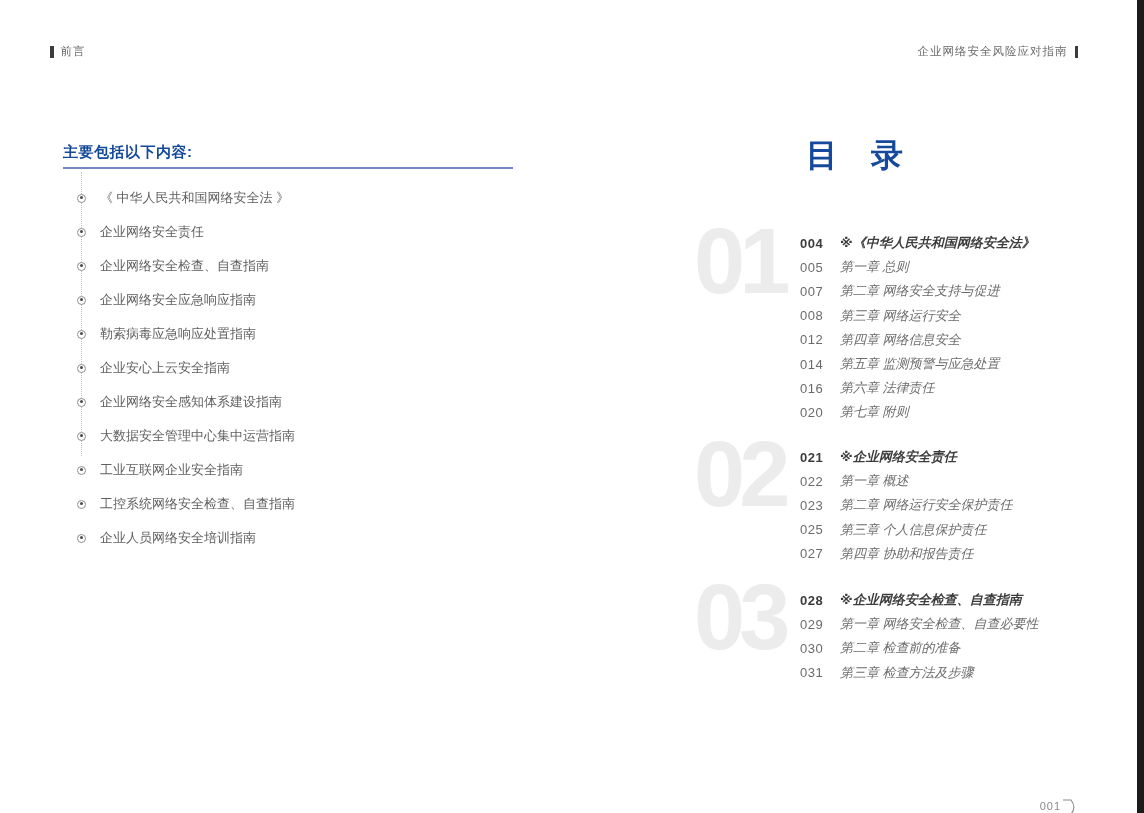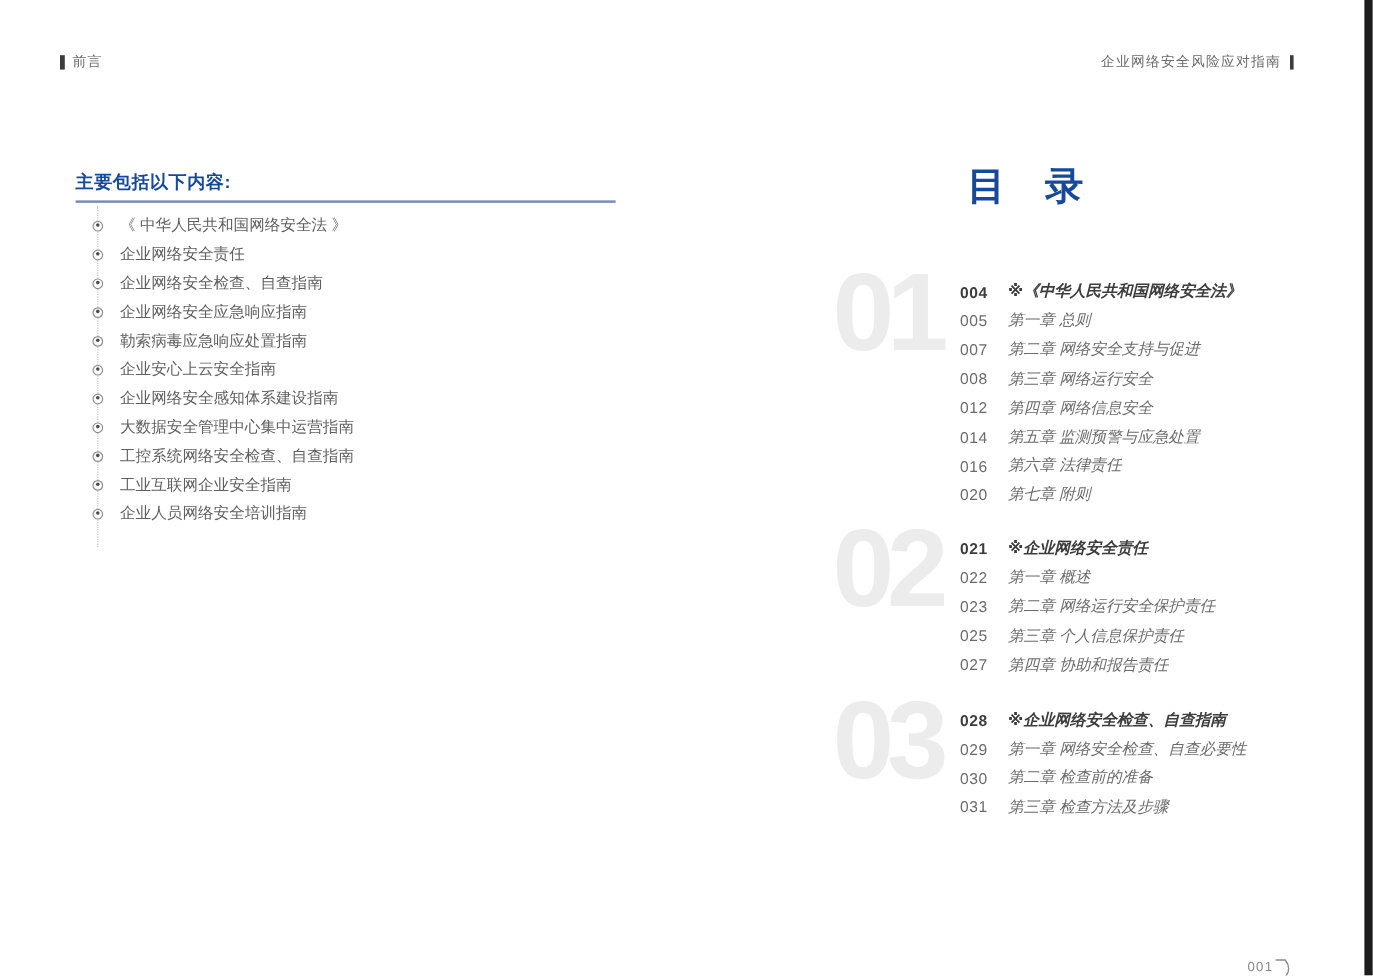--- a/index.html
+++ b/index.html
@@ -37,21 +37,21 @@
   }
   .lp-list {
     position: absolute; left: 63px; top: 176px; width: 460px;
   }
   .lp-dotline {
     position: absolute; left: 18px; top: -4px; height: 284px; width: 0;
     border-left: 1px dotted #bfbfbf;
   }
   .lp-item {
     position: relative; height: 24px; display: flex; align-items: center;
-    padding-left: 14px; font-size: 13px; color: #5f5f5f;
+    padding-left: 14px; font-size: 13px; color: #5f5f5f; margin-top: 10px;
   }
   .bullet {
     position: relative; width: 9px; height: 9px; border: 1.5px solid #8f8f8f;
     border-radius: 50%; background: #fff; flex: 0 0 9px; margin-right: 14px;
   }
   .bullet::after {
     content: ""; position: absolute; left: 1.5px; top: 1.5px;
     width: 3px; height: 3px; border-radius: 50%; background: #4a4a4a;
   }
 
@@ -141,25 +141,25 @@
     <div class="lp-item">
         <span class="bullet"></span>
         <span>企业网络安全感知体系建设指南</span>
       </div>
     <div class="lp-item">
         <span class="bullet"></span>
         <span>大数据安全管理中心集中运营指南</span>
       </div>
     <div class="lp-item">
         <span class="bullet"></span>
+        <span>工业互联网企业安全指南</span>
+      </div>
+    <div class="lp-item">
+        <span class="bullet"></span>
         <span>工控系统网络安全检查、自查指南</span>
-      </div>
-    <div class="lp-item">
-        <span class="bullet"></span>
-        <span>工业互联网企业安全指南</span>
       </div>
     <div class="lp-item">
         <span class="bullet"></span>
         <span>企业人员网络安全培训指南</span>
       </div>
   </div>
 
   <div class="toc-title">目 录</div>
 
   <div class="big-num num-1">01</div>

